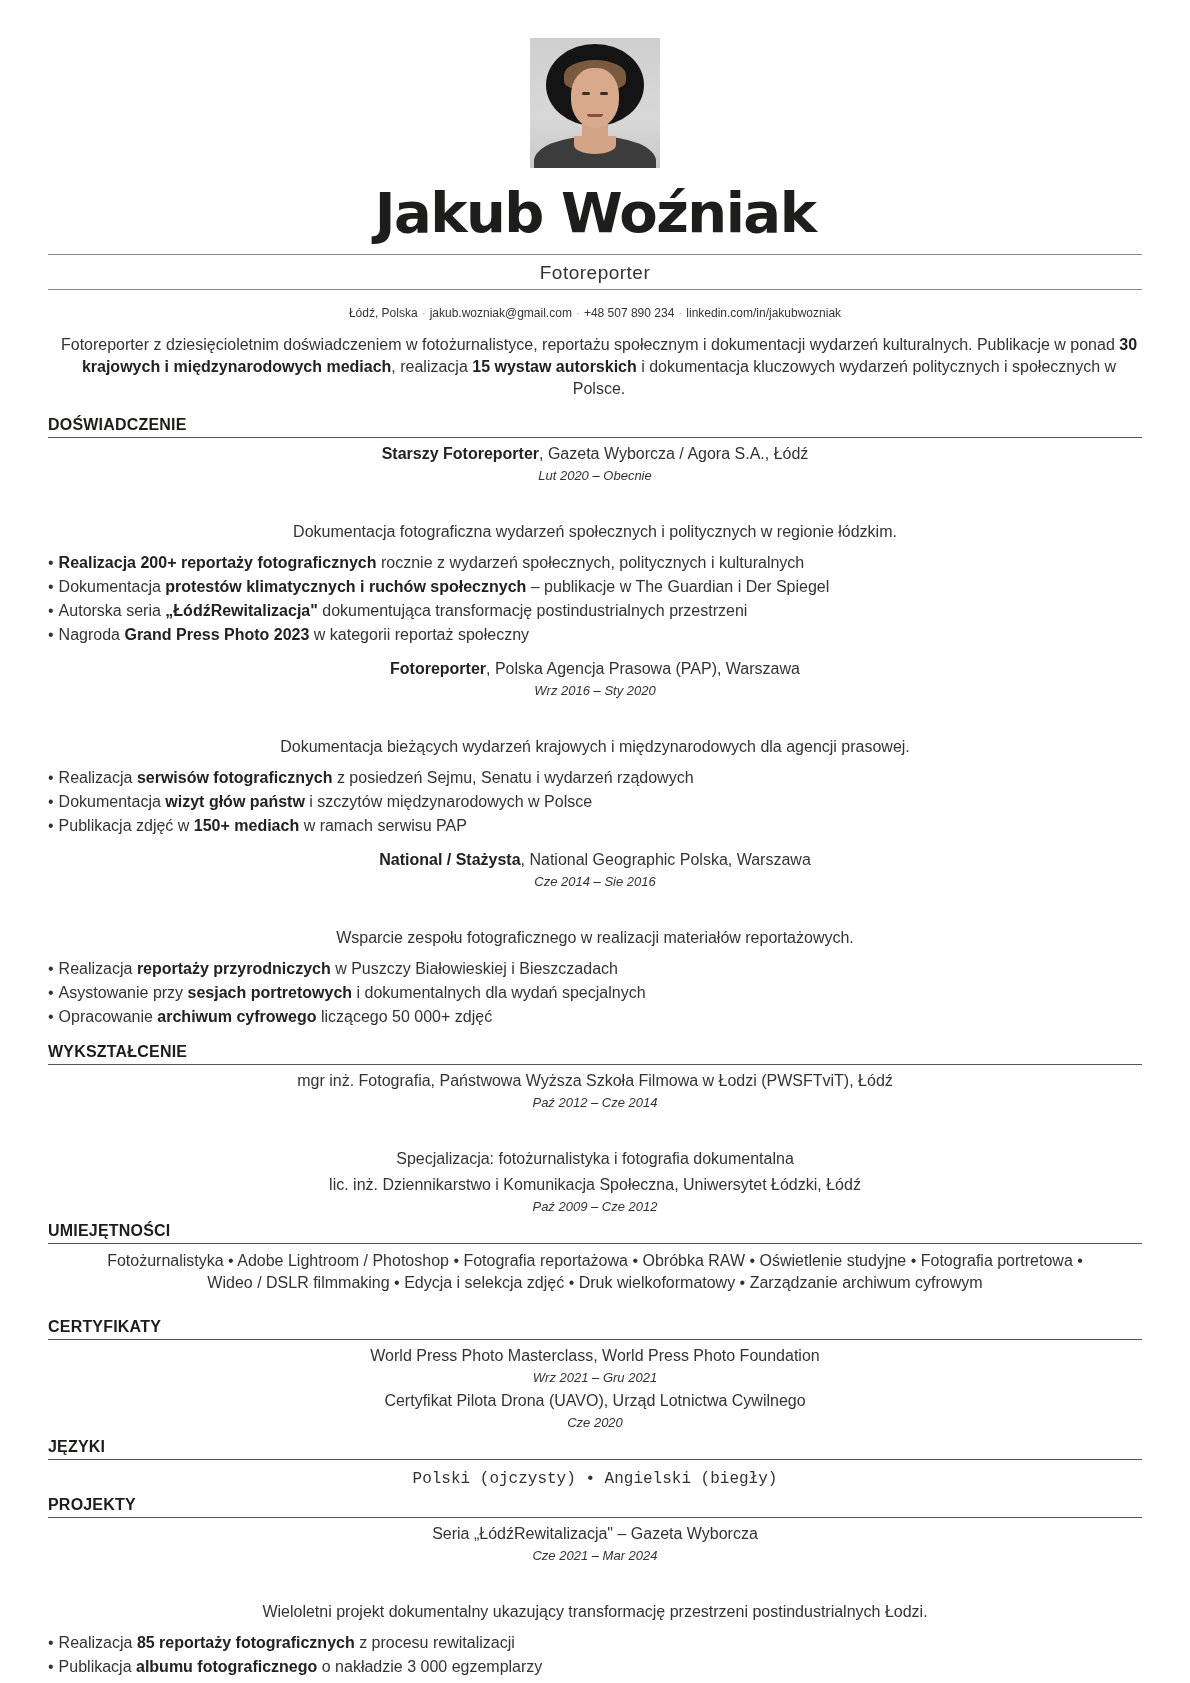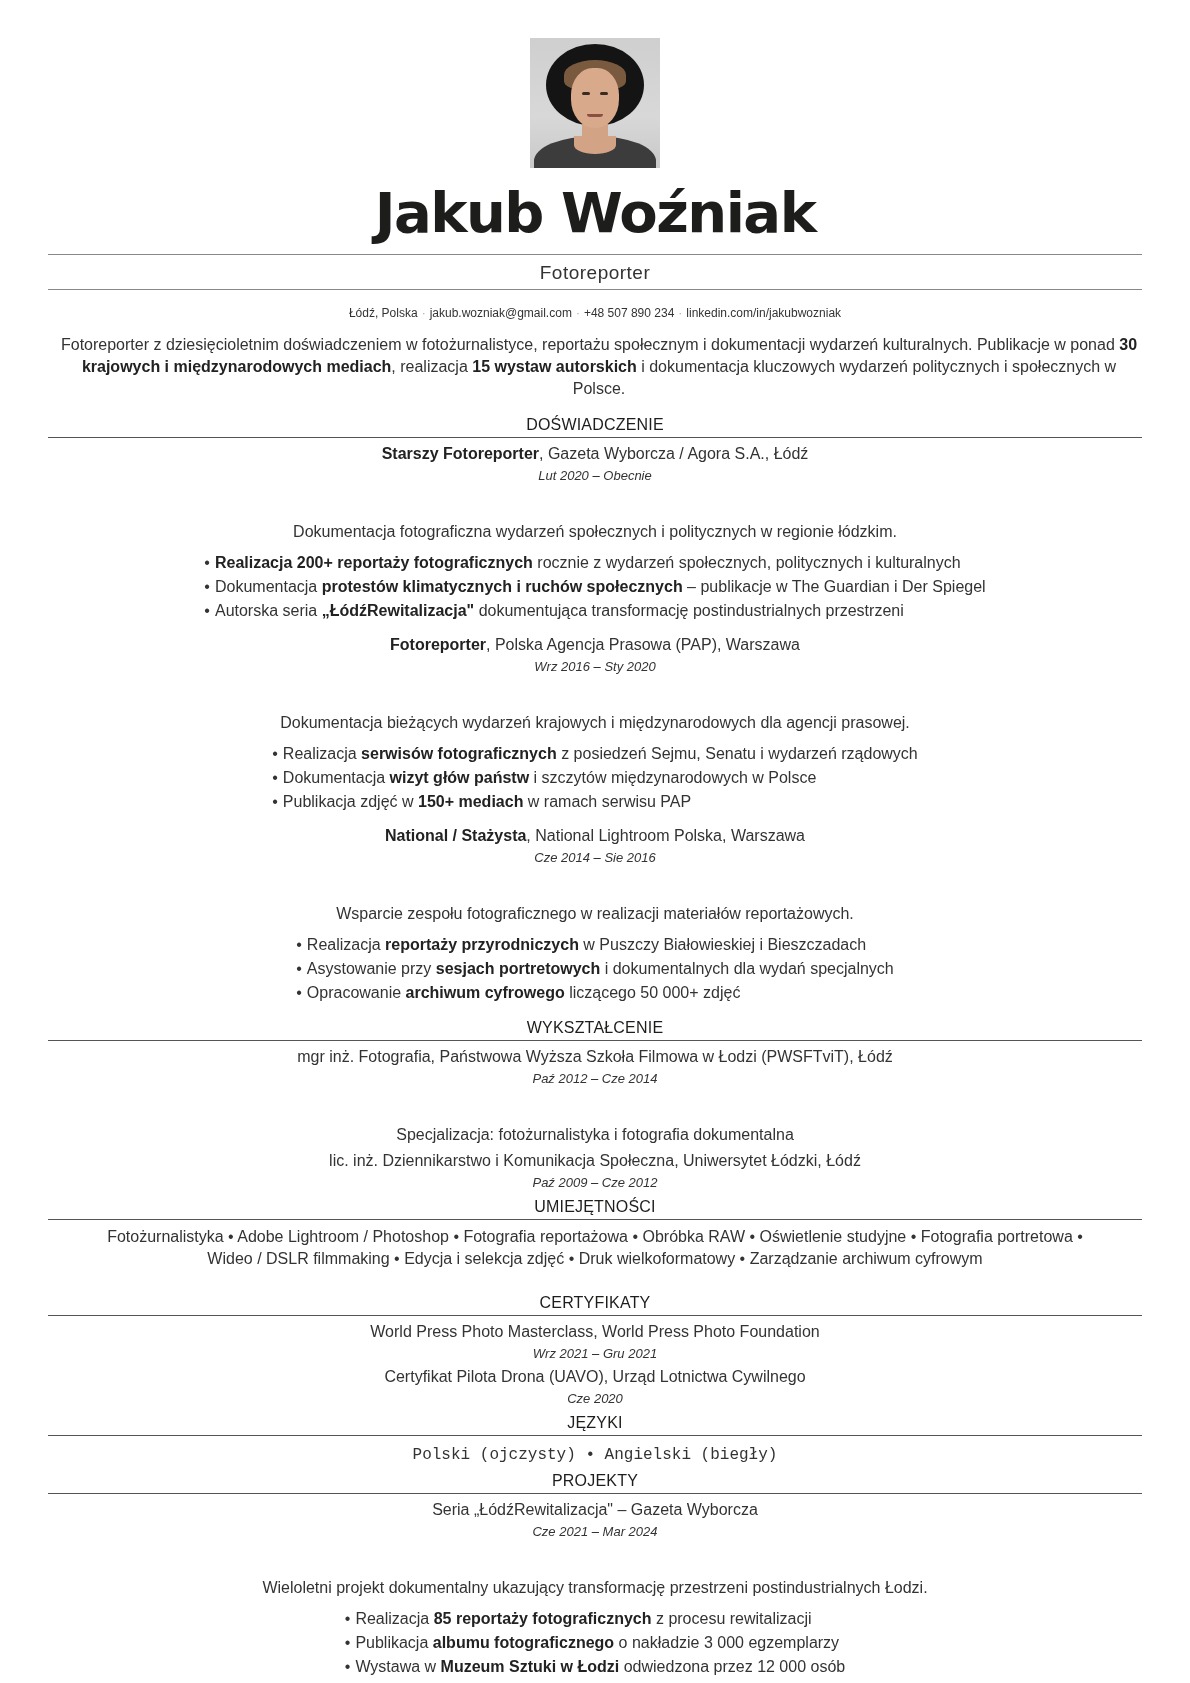--- a/index.html
+++ b/index.html
@@ -30,26 +30,26 @@
     margin: 14px 0 10px 0; color: #1d1d1b; line-height: 1.1;
   }
   .rule { border: 0; border-top: 1.5px solid #888; margin: 0; }
   .rule.dark { border-top-color: #555; }
   .title { text-align: center; font-size: 19px; letter-spacing: 0.5px; color: #333; padding: 7px 0 5px 0; }
   .contact { text-align: center; font-size: 12px; color: #333; margin: 16px 0 14px 0; }
   .contact .sep { color: #aaa; margin: 0 4px; }
   .summary { text-align: center; font-size: 16px; line-height: 22px; color: #333; margin: 0 0 16px 8px; }
   b, .b { font-weight: bold; color: #222; }
 
-  .section-title { text-align: center; font-weight: normal; font-size: 16px; color: #1d1d1b; margin: 8px 0 3px 0; letter-spacing: 0.2px; }
+  .section-title { text-align: left; font-weight: bold; font-size: 16px; color: #1d1d1b; margin: 8px 0 3px 0; letter-spacing: 0.2px; }
   .entry { text-align: center; margin-top: 7px; }
   .entry .head { font-size: 16px; color: #333; }
   .entry .date { font-size: 13px; font-style: italic; color: #333; margin: 5px 0 4px 0; }
   .entry .desc { font-size: 16px; color: #333; margin-bottom: 8px; margin-top: 40px; }
-  .bullets { display: flex; justify-content: center; }
+  .bullets { display: flex; justify-content: flex-start; }
   .bullets ul { list-style: none; padding: 0; margin: 2px 0 6px 0; text-align: left; }
   .bullets li { font-size: 16px; color: #333; line-height: 24px; }
   .bullets li::before { content: "\2022"; margin-right: 5px; }
   .skills { text-align: center; font-size: 16px; color: #333; line-height: 22px; margin: 6px 0 24px 0; }
   .langs { text-align: center; font-size: 16px; color: #333; margin: 10px 0 8px 0; font-family: Liberation Mono, monospace; }
 </style>
 </head>
 <body>
 
 <div class="page">
@@ -86,39 +86,40 @@
 
   <div class="entry">
     <div class="head"><b>Starszy Fotoreporter</b><span>, Gazeta Wyborcza / Agora S.A., Łódź</span></div>
     <div class="date">Lut 2020 – Obecnie</div>
     <div class="desc">Dokumentacja fotograficzna wydarzeń społecznych i politycznych w regionie łódzkim.</div>
     <div class="bullets">
         <ul>
       <li><span></span><b>Realizacja 200+ reportaży fotograficznych</b><span> rocznie z wydarzeń społecznych, politycznych i kulturalnych</span></li>
       <li><span>Dokumentacja </span><b>protestów klimatycznych i ruchów społecznych</b><span> – publikacje w The Guardian i Der Spiegel</span></li>
       <li><span>Autorska seria </span><b>„ŁódźRewitalizacja"</b><span> dokumentująca transformację postindustrialnych przestrzeni</span></li>
+      <li><span>Nagroda </span><b>Grand Press Photo 2023</b><span> w kategorii reportaż społeczny</span></li>
     </ul>
       </div>
   </div>
 
   <div class="entry">
     <div class="head"><b>Fotoreporter</b><span>, Polska Agencja Prasowa (PAP), Warszawa</span></div>
     <div class="date">Wrz 2016 – Sty 2020</div>
     <div class="desc">Dokumentacja bieżących wydarzeń krajowych i międzynarodowych dla agencji prasowej.</div>
     <div class="bullets">
         <ul>
       <li><span>Realizacja </span><b>serwisów fotograficznych</b><span> z posiedzeń Sejmu, Senatu i wydarzeń rządowych</span></li>
       <li><span>Dokumentacja </span><b>wizyt głów państw</b><span> i szczytów międzynarodowych w Polsce</span></li>
       <li><span>Publikacja zdjęć w </span><b>150+ mediach</b><span> w ramach serwisu PAP</span></li>
     </ul>
       </div>
   </div>
 
   <div class="entry">
-    <div class="head"><b>National / Stażysta</b><span>, National Lightroom Polska, Warszawa</span></div>
+    <div class="head"><b>National / Stażysta</b><span>, National Geographic Polska, Warszawa</span></div>
     <div class="date">Cze 2014 – Sie 2016</div>
     <div class="desc">Wsparcie zespołu fotograficznego w realizacji materiałów reportażowych.</div>
     <div class="bullets">
         <ul>
       <li><span>Realizacja </span><b>reportaży przyrodniczych</b><span> w Puszczy Białowieskiej i Bieszczadach</span></li>
       <li><span>Asystowanie przy </span><b>sesjach portretowych</b><span> i dokumentalnych dla wydań specjalnych</span></li>
       <li><span>Opracowanie </span><b>archiwum cyfrowego</b><span> liczącego 50 000+ zdjęć</span></li>
     </ul>
       </div>
   </div>

